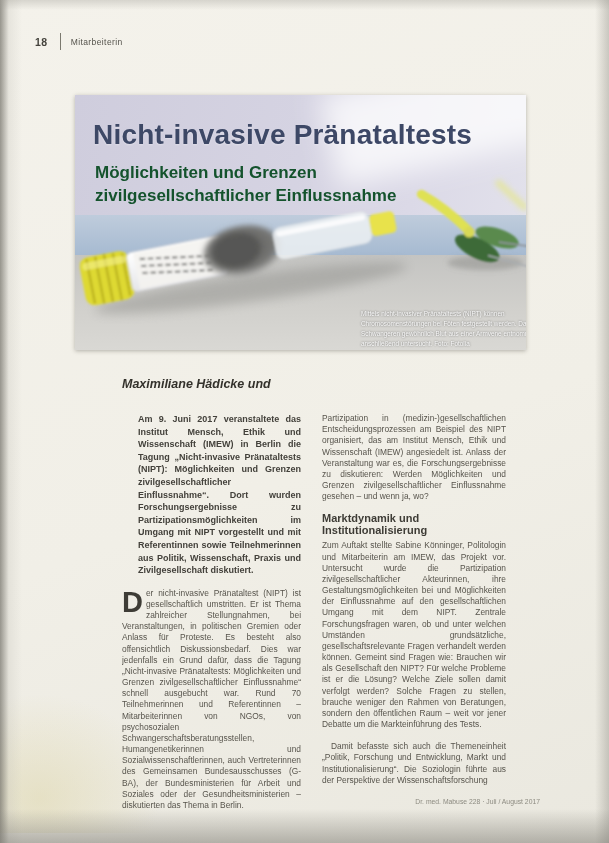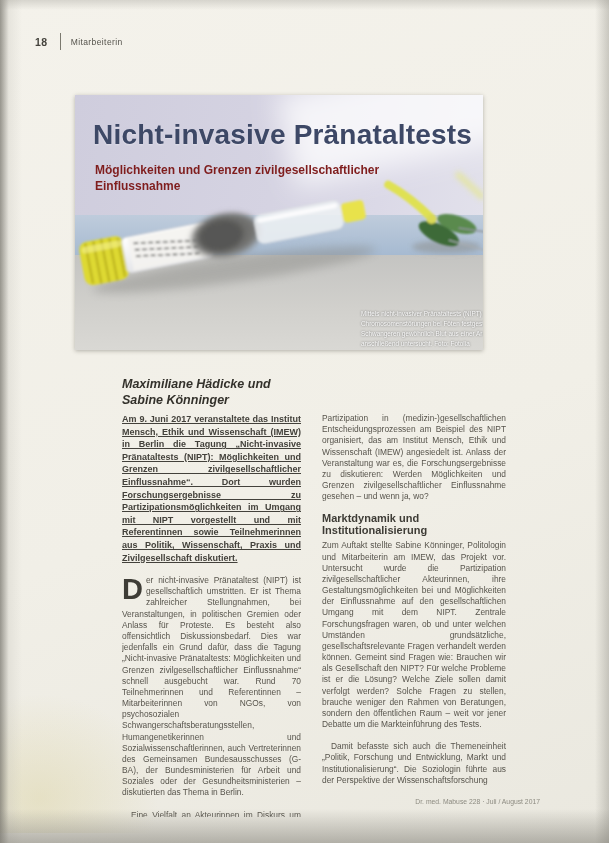--- a/index.html
+++ b/index.html
@@ -25,49 +25,49 @@
   .stain{position:absolute;left:0;bottom:10px;width:160px;height:140px;
     background:radial-gradient(ellipse at 25% 75%,rgba(216,206,148,.38),rgba(216,206,148,0) 70%);}
 
   
   .page-head{position:absolute;top:33px;left:35px;display:flex;align-items:center;color:#45433d;}
   .page-num{font-size:10.5px;font-weight:bold;letter-spacing:.5px;}
   .head-divider{width:1px;height:17px;background:#7b796f;margin:0 10px 0 12px;}
   .section-label{font-size:8.5px;letter-spacing:.4px;color:#54524b;}
 
   
-  .hero{position:absolute;left:75px;top:95px;width:408px;height:255px;overflow:hidden;
+  .hero{position:absolute;left:75px;top:95px;width:451px;height:255px;overflow:hidden;
     box-shadow:0 1px 4px rgba(60,58,50,.35);background:#d4d2e1;}
   .hero-top{position:absolute;left:0;right:0;top:0;height:120px;
     background:linear-gradient(100deg,#cfcddd 0%,#d5d3e2 50%,#dbd9e7 75%,#e2e1eb 100%);}
   .hero-streak{position:absolute;right:-40px;top:-28px;width:240px;height:95px;
     background:rgba(255,255,255,.75);transform:rotate(-13deg);filter:blur(14px);}
   .hero-wall{position:absolute;left:0;right:0;top:120px;height:40px;
     background:linear-gradient(180deg,#bfccdc,#a6bad1);
     border-bottom:2px solid rgba(110,122,136,.45);}
   .hero-table{position:absolute;left:0;right:0;top:160px;bottom:0;
     background:linear-gradient(180deg,#c4c4c2,#d1d0cc 55%,#d9d8d4 100%);}
   .hero-photo{position:absolute;inset:0;}
   .hero-title{position:absolute;left:18px;top:24px;font-size:28px;font-weight:bold;
     color:#3d4866;letter-spacing:.2px;text-shadow:0 1px 2px rgba(255,255,255,.35);
     filter:blur(.2px);}
-  .hero-sub{position:absolute;left:20px;top:67px;width:335px;font-size:12px;font-weight:600;
-    color:#7f1d1d;line-height:1.35;filter:blur(.25px);}
+  .hero-sub{position:absolute;left:20px;top:67px;width:335px;font-size:17px;font-weight:600;
+    color:#14532d;line-height:1.35;filter:blur(.25px);}
   .hero-caption{position:absolute;left:286px;top:214px;width:198px;
     font-size:6.4px;line-height:1.55;color:rgba(255,255,255,.95);
     text-shadow:0 0 2px rgba(80,80,80,.9);filter:blur(.2px);}
 
   
   .authors{position:absolute;left:122px;top:376px;font-size:12.5px;font-weight:bold;
     font-style:italic;color:#33312b;line-height:1.3;filter:blur(.2px);}
   .col{position:absolute;top:413px;height:404px;overflow:hidden;filter:blur(.3px);}
   .col-left{left:122px;width:179px;}
   .col-right{left:322px;width:184px;}
   .intro{font-size:9px;font-weight:bold;color:#43413b;line-height:1.4;
-    text-align:justify;margin:0 0 11px 0;text-decoration:underline;}
+    text-align:justify;margin:0 0 11px 16px;}
   .bodytext{font-size:8.4px;color:#57544c;line-height:1.33;text-align:justify;margin:0;}
   .bodytext + .bodytext{text-indent:9px;margin-top:11px;}
   .dropcap{float:left;font-size:29px;line-height:.8;font-weight:bold;color:#3e3c36;
     padding:3px 3px 0 0;}
   .subhead{font-size:11px;font-weight:bold;color:#3e3c36;margin:10px 0 4px 0;}
   .footer{position:absolute;right:69px;top:798px;font-size:6.8px;color:#8d8b81;
     filter:blur(.25px);}
 </style>
 </head>
 <body>
@@ -137,21 +137,20 @@
       </g>
     </svg>
 
     <div class="hero-title">Nicht-invasive Pränataltests</div>
     <div class="hero-sub">Möglichkeiten und Grenzen zivilgesellschaftlicher Einflussnahme</div>
     <div class="hero-caption">Mittels nicht-invasiver Pränataltests (NIPT) können Chromosomenstörungen bei Föten festgestellt werden. Dazu wird der Schwangeren gewöhnlich Blut aus einer Armvene entnommen und anschließend untersucht. Foto: Fotolia</div>
   </div>
 
   <div class="authors">
     <div>Maximiliane Hädicke und</div>
-    <div>Sabine Könninger</div>
   </div>
 
   <div class="col col-left">
     <p class="intro">Am 9. Juni 2017 veranstaltete das Institut Mensch, Ethik und Wissenschaft (IMEW) in Berlin die Tagung „Nicht-invasive Pränataltests (NIPT): Möglichkeiten und Grenzen zivilgesellschaftlicher Einflussnahme“. Dort wurden Forschungsergebnisse zu Partizipationsmöglichkeiten im Umgang mit NIPT vorgestellt und mit Referentinnen sowie Teilnehmerinnen aus Politik, Wissenschaft, Praxis und Zivilgesellschaft diskutiert.</p>
     <p class="bodytext"><span class="dropcap">D</span><span>er nicht-invasive Pränataltest (NIPT) ist gesellschaftlich umstritten. Er ist Thema zahlreicher Stellungnahmen, bei Veranstaltungen, in politischen Gremien oder Anlass für Proteste. Es besteht also offensichtlich Diskussionsbedarf. Dies war jedenfalls ein Grund dafür, dass die Tagung „Nicht-invasive Pränataltests: Möglichkeiten und Grenzen zivilgesellschaftlicher Einflussnahme“ schnell ausgebucht war. Rund 70 Teilnehmerinnen und Referentinnen – Mitarbeiterinnen von NGOs, von psychosozialen Schwangerschaftsberatungsstellen, Humangenetikerinnen und Sozialwissenschaftlerinnen, auch Vertreterinnen des Gemeinsamen Bundesausschusses (G-BA), der Bundesministerien für Arbeit und Soziales oder der Gesundheitsministerien – diskutierten das Thema in Berlin.</span></p>
     <p class="bodytext">Eine Vielfalt an Akteurinnen im Diskurs um den NIPT war somit ausgewiesen, die bislang selten gemeinsam an einem Tisch saß. Die Tagung wurde im Rahmen des Forschungsprojekts zur</p>
   </div>
 
   <div class="col col-right">
     <p class="bodytext">Partizipation in (medizin-)gesellschaftlichen Entscheidungsprozessen am Beispiel des NIPT organisiert, das am Institut Mensch, Ethik und Wissenschaft (IMEW) angesiedelt ist. Anlass der Veranstaltung war es, die Forschungsergebnisse zu diskutieren: Werden Möglichkeiten und Grenzen zivilgesellschaftlicher Einflussnahme gesehen – und wenn ja, wo?</p>

